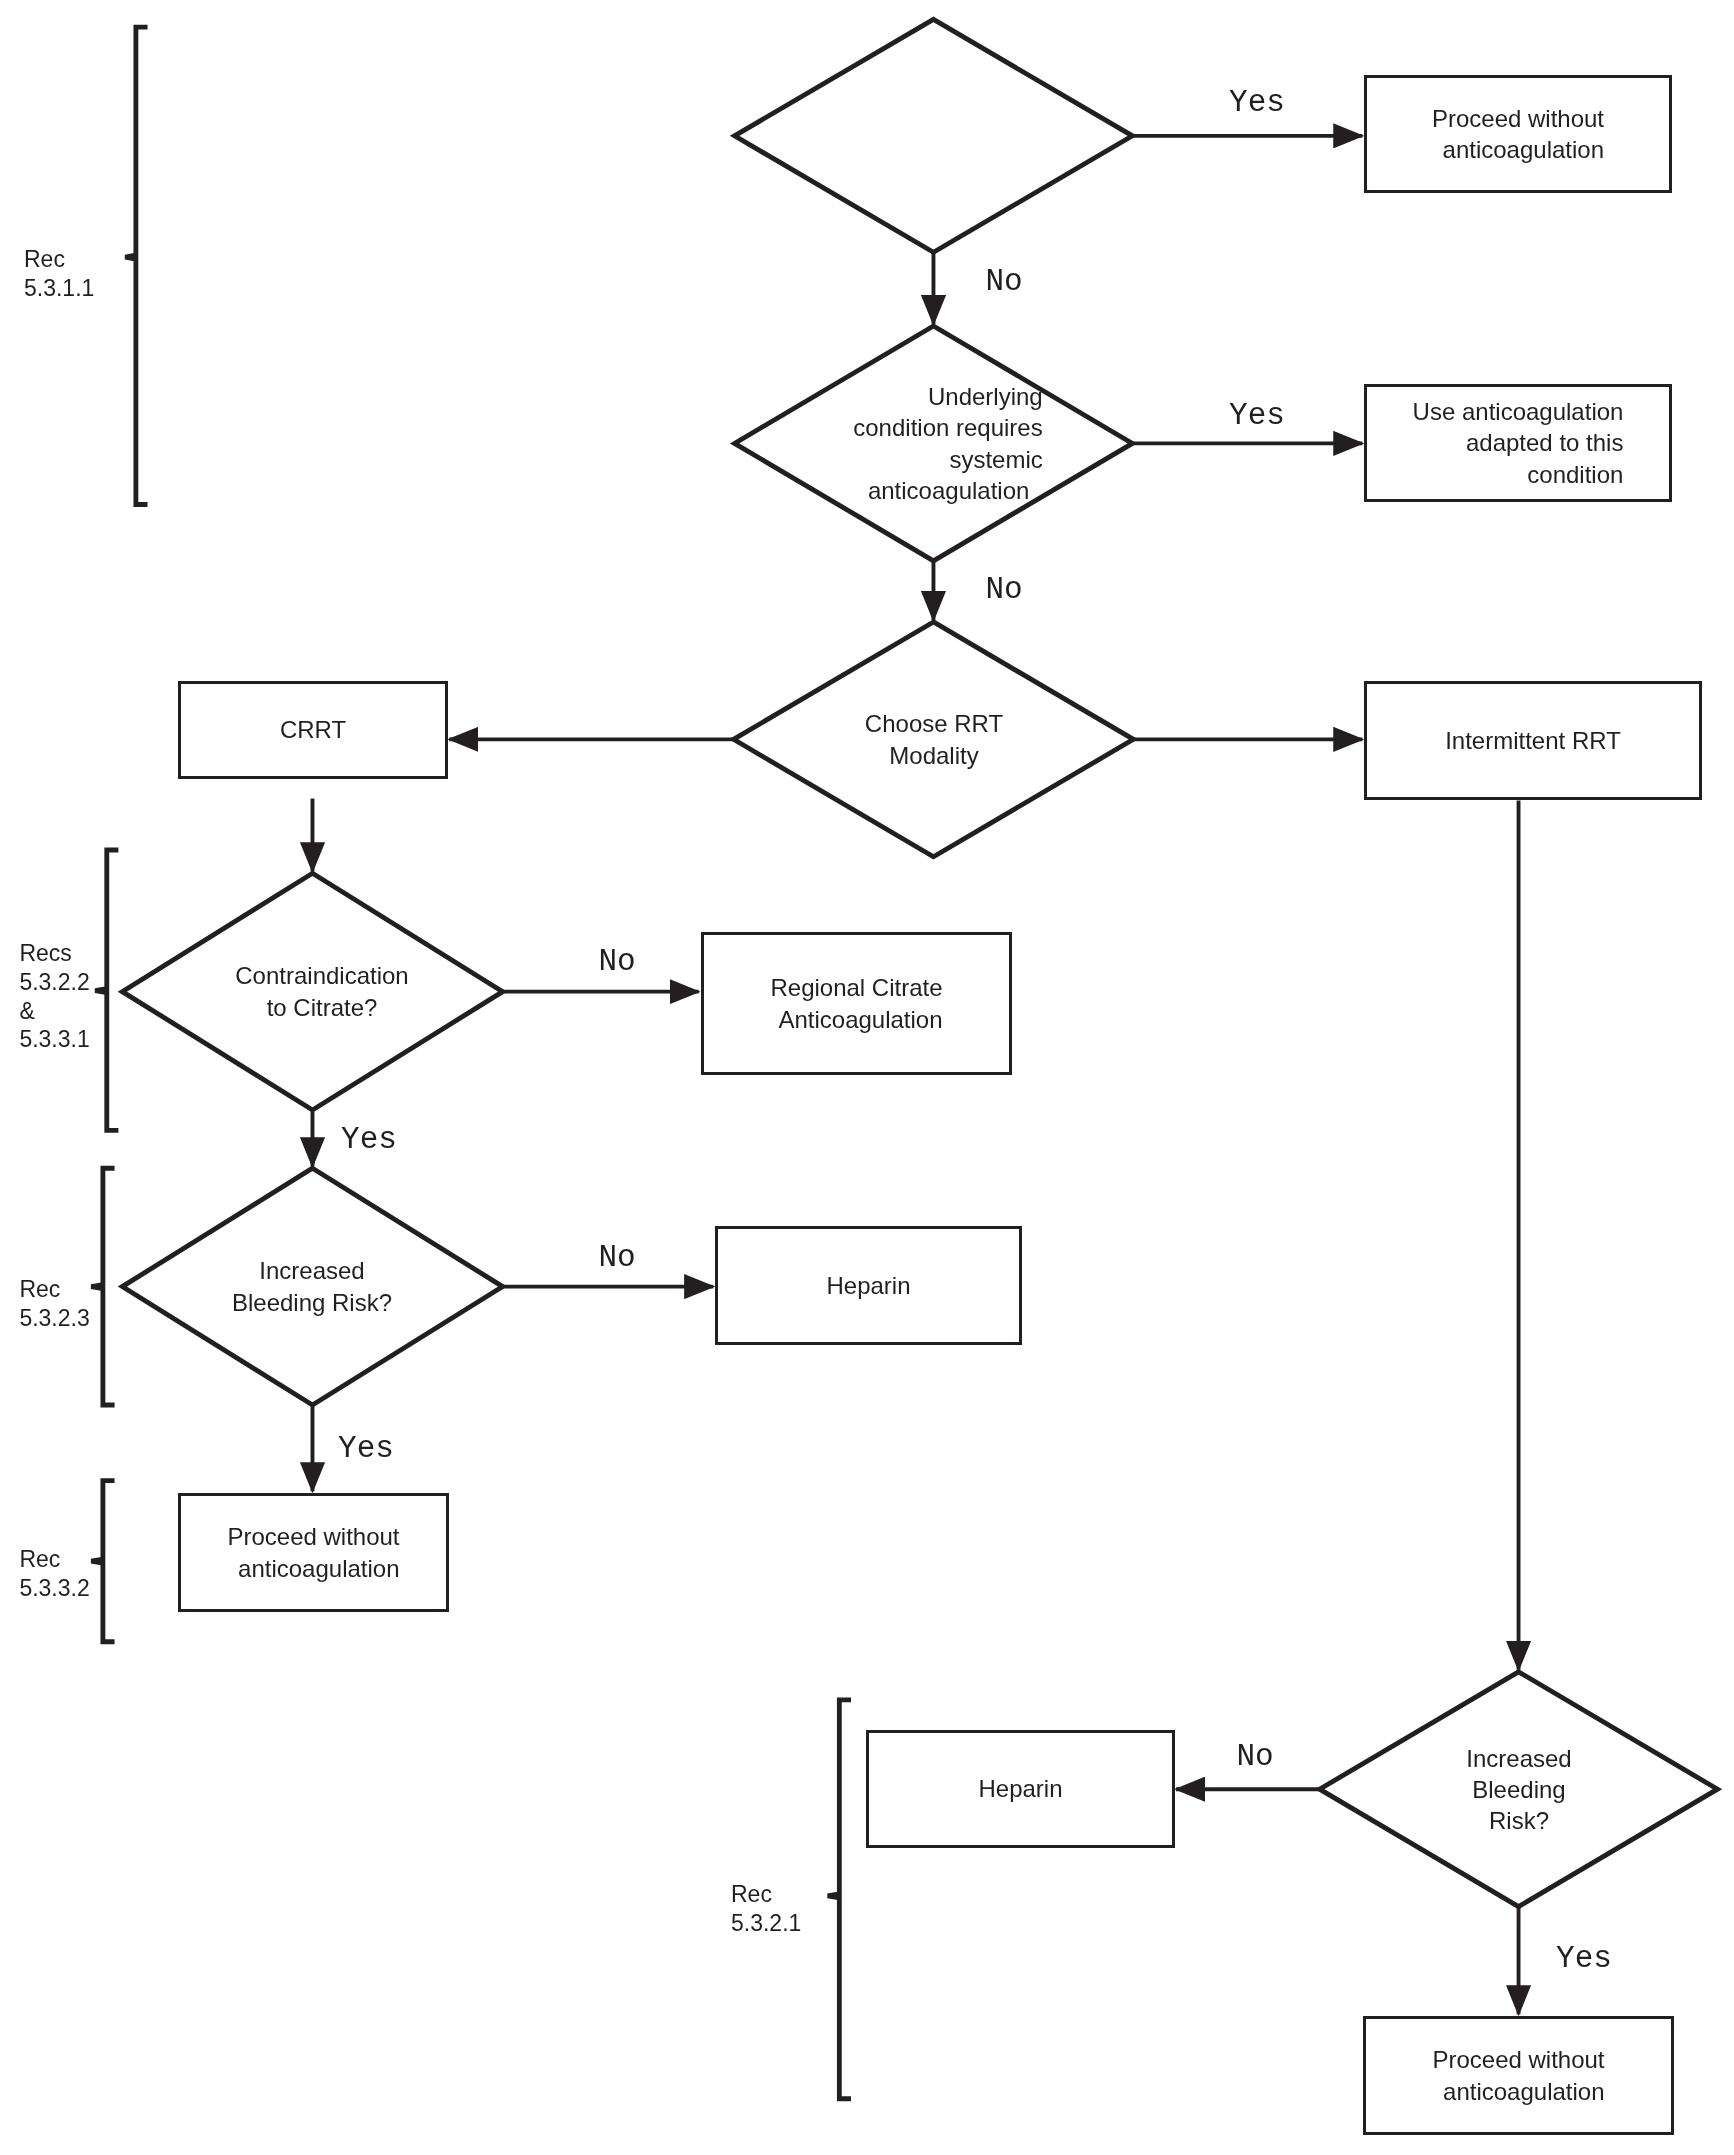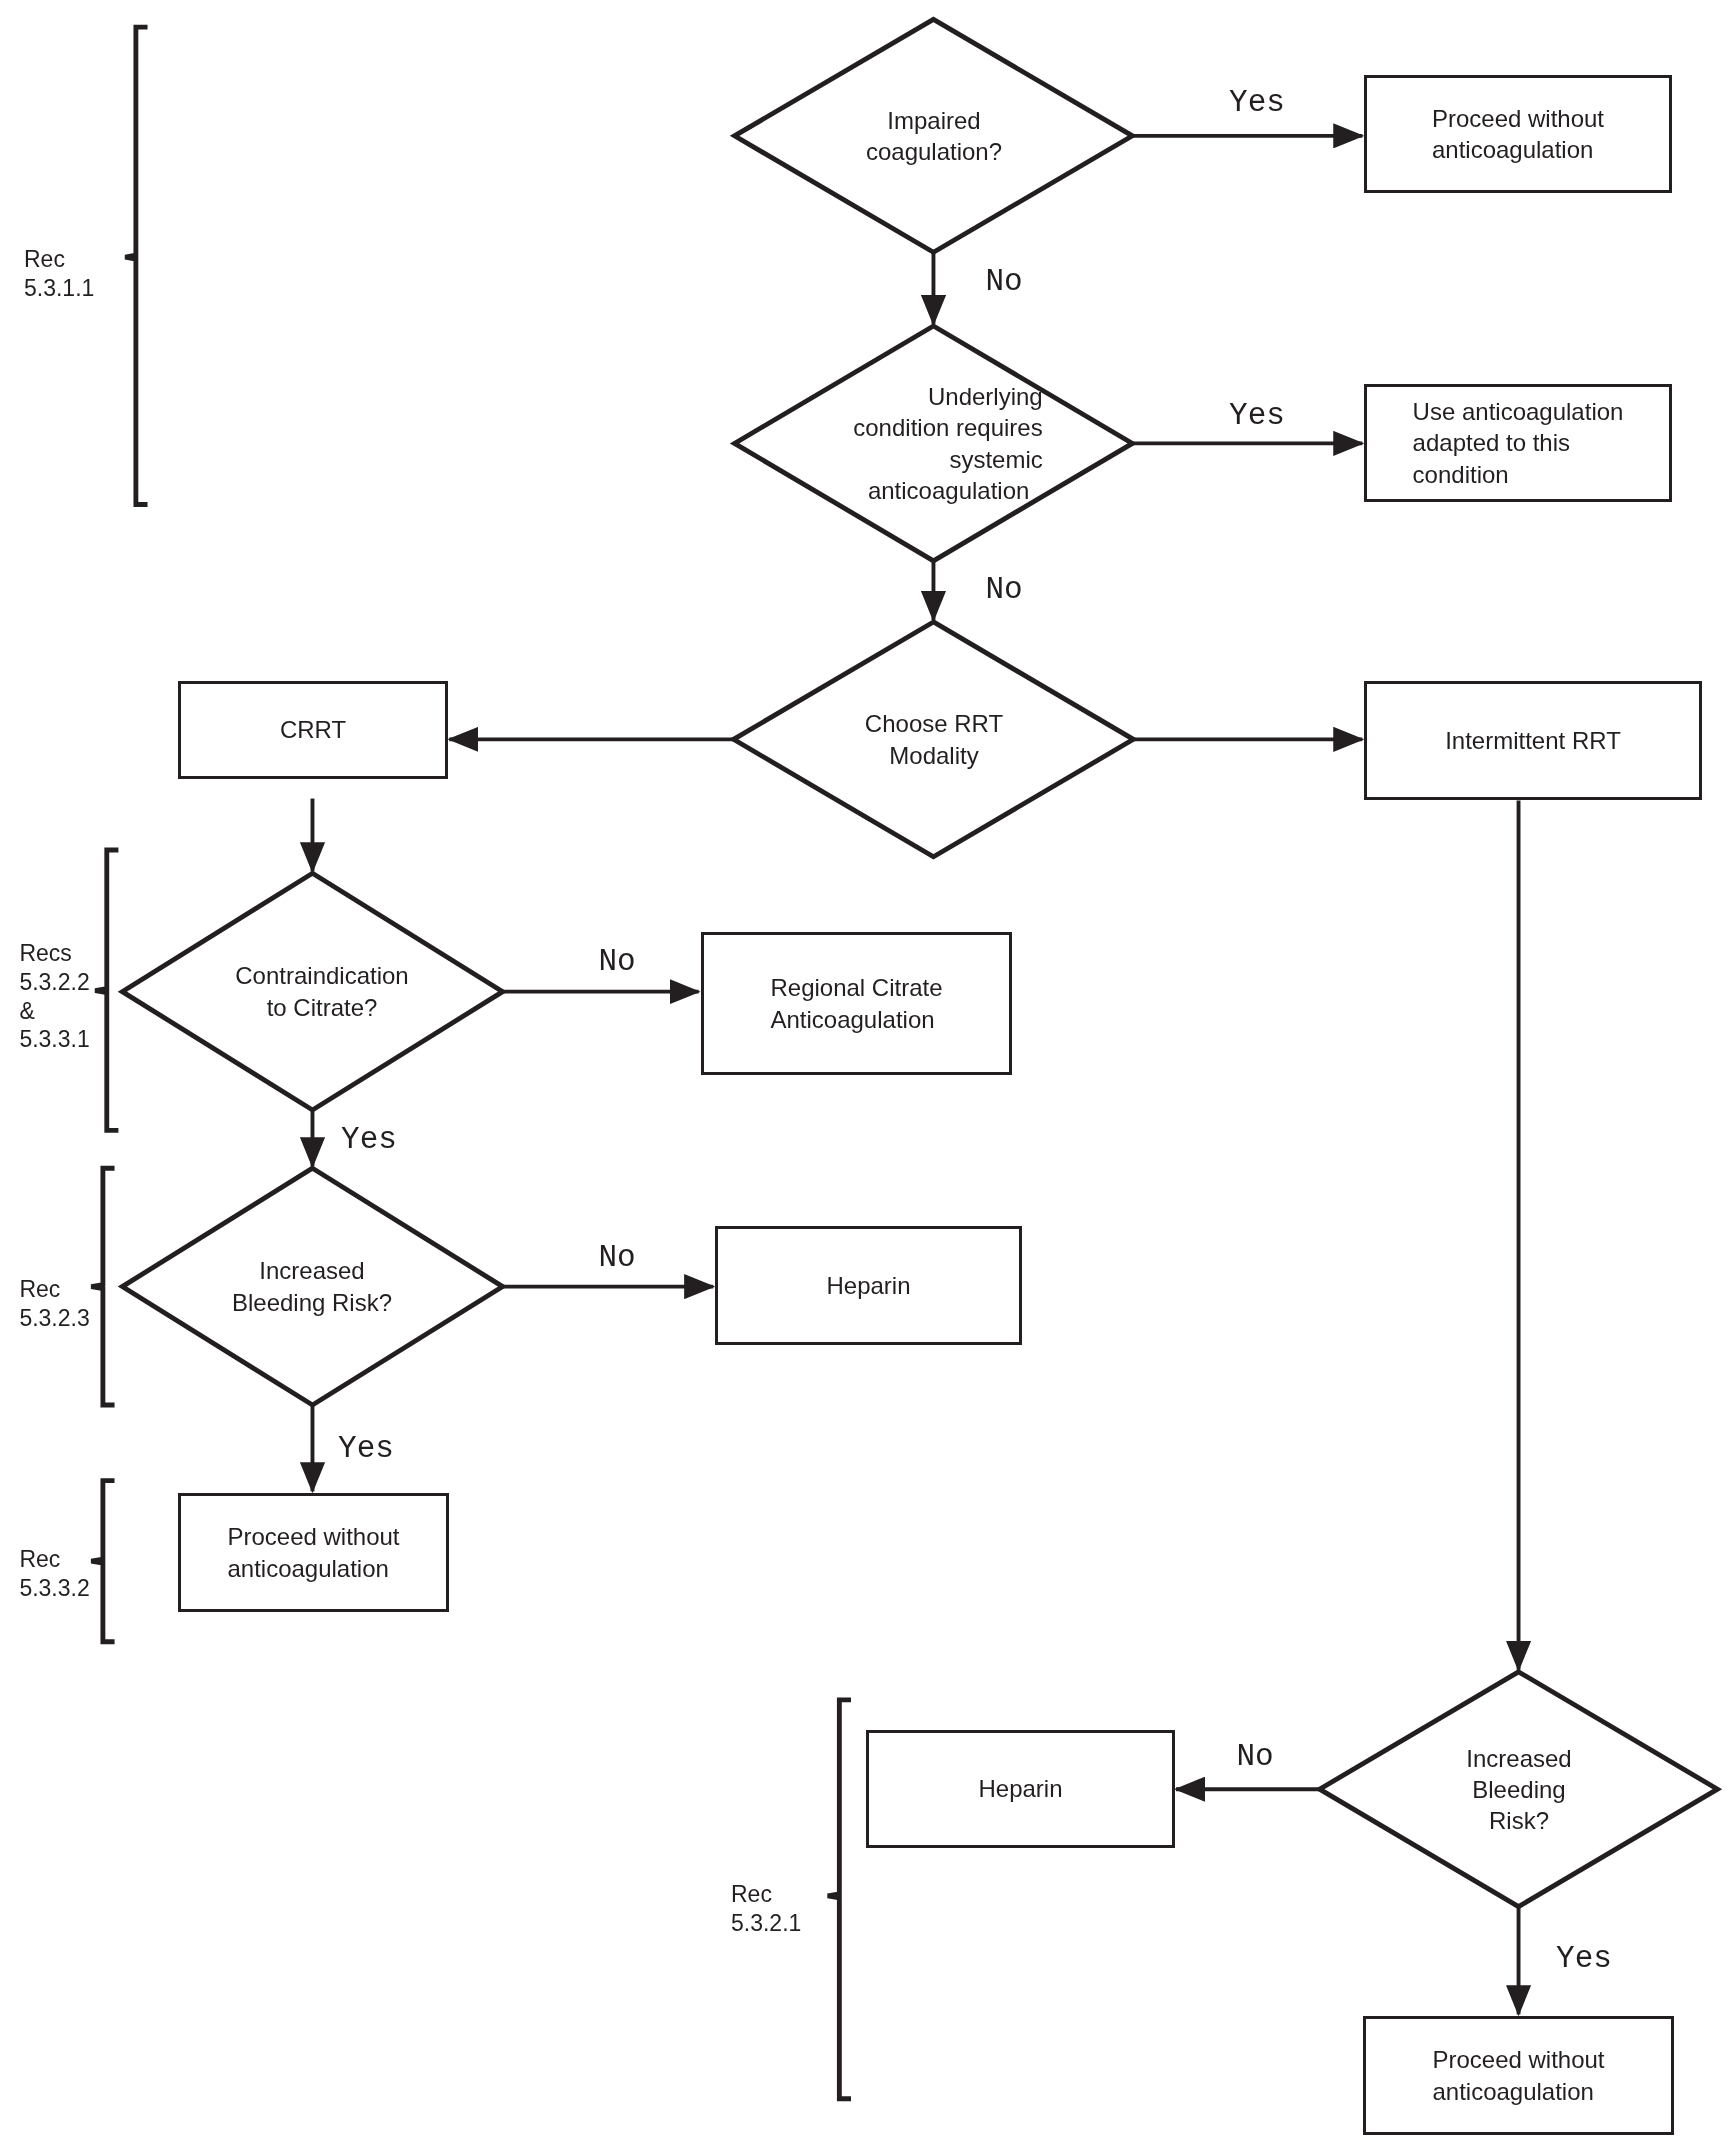--- a/index.html
+++ b/index.html
@@ -3,21 +3,21 @@
 <meta charset="utf-8">
 <style>
   html,body{margin:0;padding:0;background:#ffffff;}
   .canvas{
     position:relative;width:1734px;height:2155px;background:#ffffff;overflow:hidden;
     font-family:"Liberation Sans", sans-serif;color:#231f20;
   }
   svg.wires{position:absolute;left:0;top:0;}
   .box{
     position:absolute;box-sizing:border-box;border:3.9px solid #231f20;background:#ffffff;
-    display:flex;align-items:center;justify-content:center;text-align:left;
+    display:flex;align-items:center;justify-content:center;text-align:right;
     font-size:24px;line-height:1.3;white-space:pre-line;
   }
   .dlabel{
     position:absolute;display:flex;align-items:center;justify-content:center;text-align:center;
     font-size:24px;line-height:1.3;white-space:pre-line;pointer-events:none;
   }
   .elabel{
     position:absolute;transform:translate(-50%,-50%);
     font-size:31px;line-height:1;white-space:nowrap;font-family:Liberation Mono, monospace;
   }
@@ -98,22 +98,20 @@
   <div class="box n-irrt"><span>Intermittent RRT</span></div>
   <div class="box n-rca"><span>Regional Citrate
 Anticoagulation</span></div>
   <div class="box n-heparin-crrt"><span>Heparin</span></div>
   <div class="box n-proceed-crrt"><span>Proceed without
 anticoagulation</span></div>
   <div class="box n-heparin-irrt"><span>Heparin</span></div>
   <div class="box n-proceed-irrt"><span>Proceed without
 anticoagulation</span></div>
 
-  <div class="dlabel d-impaired">Impaired
-coagulation?</div>
   <div class="dlabel d-underlying">Underlying
 condition requires
 systemic
 anticoagulation .</div>
   <div class="dlabel d-modality">Choose RRT
 Modality</div>
   <div class="dlabel d-citrate">Contraindication
 to Citrate?</div>
   <div class="dlabel d-bleeding-crrt">Increased
 Bleeding Risk?</div>

